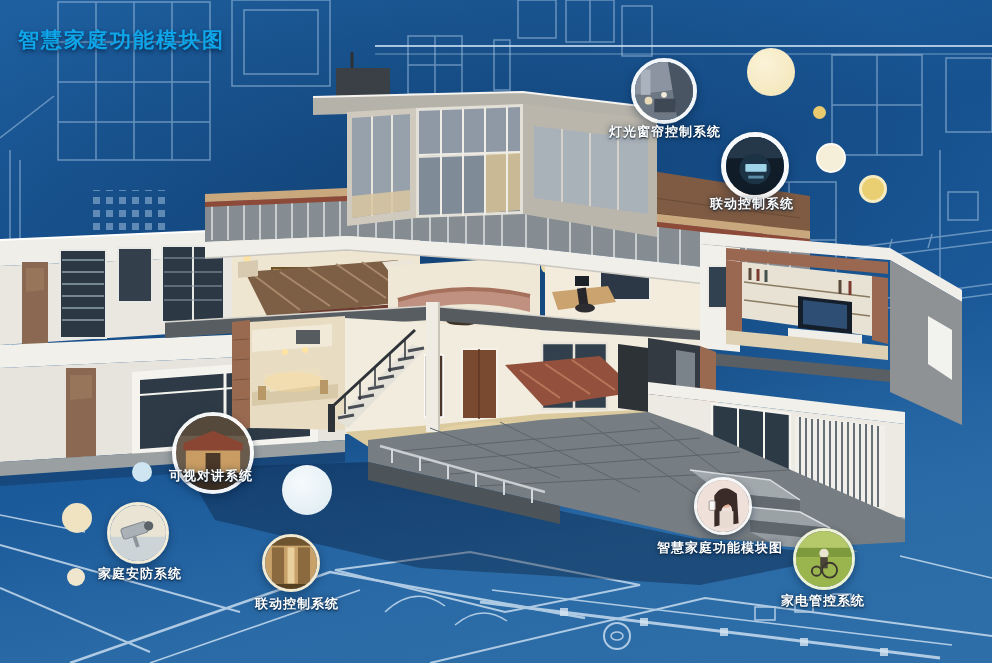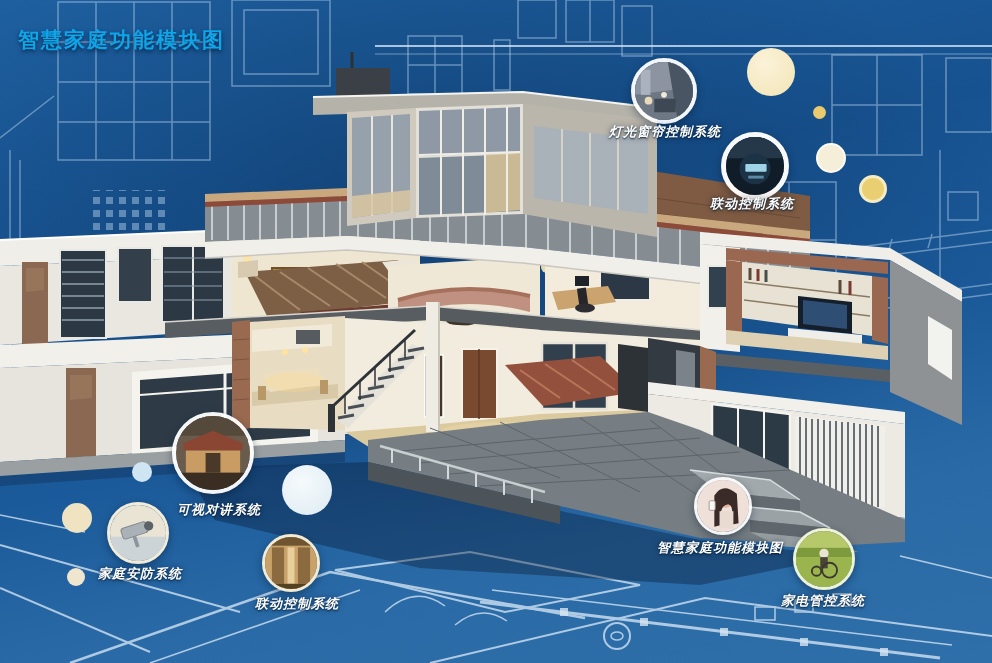--- a/index.html
+++ b/index.html
@@ -11,32 +11,32 @@
       linear-gradient(168deg,#1e5f9f 0%,#175290 34%,#1b5a9a 58%,#2a6ba7 78%,#2e6fa9 100%);}
   svg{position:absolute;left:0;top:0;}
   .title{position:absolute;left:18px;top:26px;color:#0ea5e9;font-size:21px;font-weight:bold;
     letter-spacing:2px;text-shadow:0 2px 4px rgba(0,25,55,.8);}
   .decor{position:absolute;border-radius:50%;}
   .callout{position:absolute;border-radius:50%;overflow:hidden;
     box-shadow:0 3px 8px rgba(0,20,45,.4);}
   .callout svg{position:absolute;left:0;top:0;width:100%;height:100%;}
   .clabel{position:absolute;transform:translateX(-50%);white-space:nowrap;color:#ffffff;
     font-weight:bold;font-size:13px;letter-spacing:1px;
-    text-shadow:0 1px 2px rgba(0,25,50,.9),0 0 6px rgba(0,25,50,.55);font-style:italic;}
+    text-shadow:0 1px 2px rgba(0,25,50,.9),0 0 6px rgba(0,25,50,.55);}
   
   .c1{left:631px;top:58px;width:58px;height:58px;border:4px solid rgba(255,255,255,.95);}
   .c2{left:721px;top:132px;width:58px;height:58px;border:5px solid rgba(255,255,255,.97);}
   .c3{left:172px;top:412px;width:74px;height:74px;border:4px solid rgba(255,255,255,.95);}
   .c4{left:107px;top:502px;width:56px;height:56px;border:3px solid #f2ecd8;}
   .c5{left:262px;top:534px;width:52px;height:52px;border:3px solid #f3ead2;}
   .c6{left:694px;top:477px;width:52px;height:52px;border:3px solid rgba(255,255,255,.92);}
   .c7{left:793px;top:528px;width:56px;height:56px;border:3px solid #eef3d8;}
   .l1{left:665px;top:123px;}
   .l2{left:752px;top:195px;}
-  .l3{left:211px;top:501px;margin-left:8px;}
+  .l3{left:211px;top:467px;}
   .l4{left:140px;top:565px;text-align:right;}
   .l5{left:297px;top:595px;}
   .l6{left:720px;top:539px;}
   .l7{left:823px;top:592px;}
   
   .d1{left:747px;top:48px;width:48px;height:48px;background:radial-gradient(circle at 38% 32%,#fbf3d9,#f2e4b4);}
   .d2{left:813px;top:106px;width:13px;height:13px;background:#e9ca6e;}
   .d3{left:816px;top:143px;width:26px;height:26px;background:#f5eed8;border:2px solid rgba(255,255,255,.75);}
   .d4{left:859px;top:175px;width:22px;height:22px;background:#eace72;border:3px solid #f6ecc2;}
   .d5{left:132px;top:462px;width:20px;height:20px;background:#cfe6f2;}

